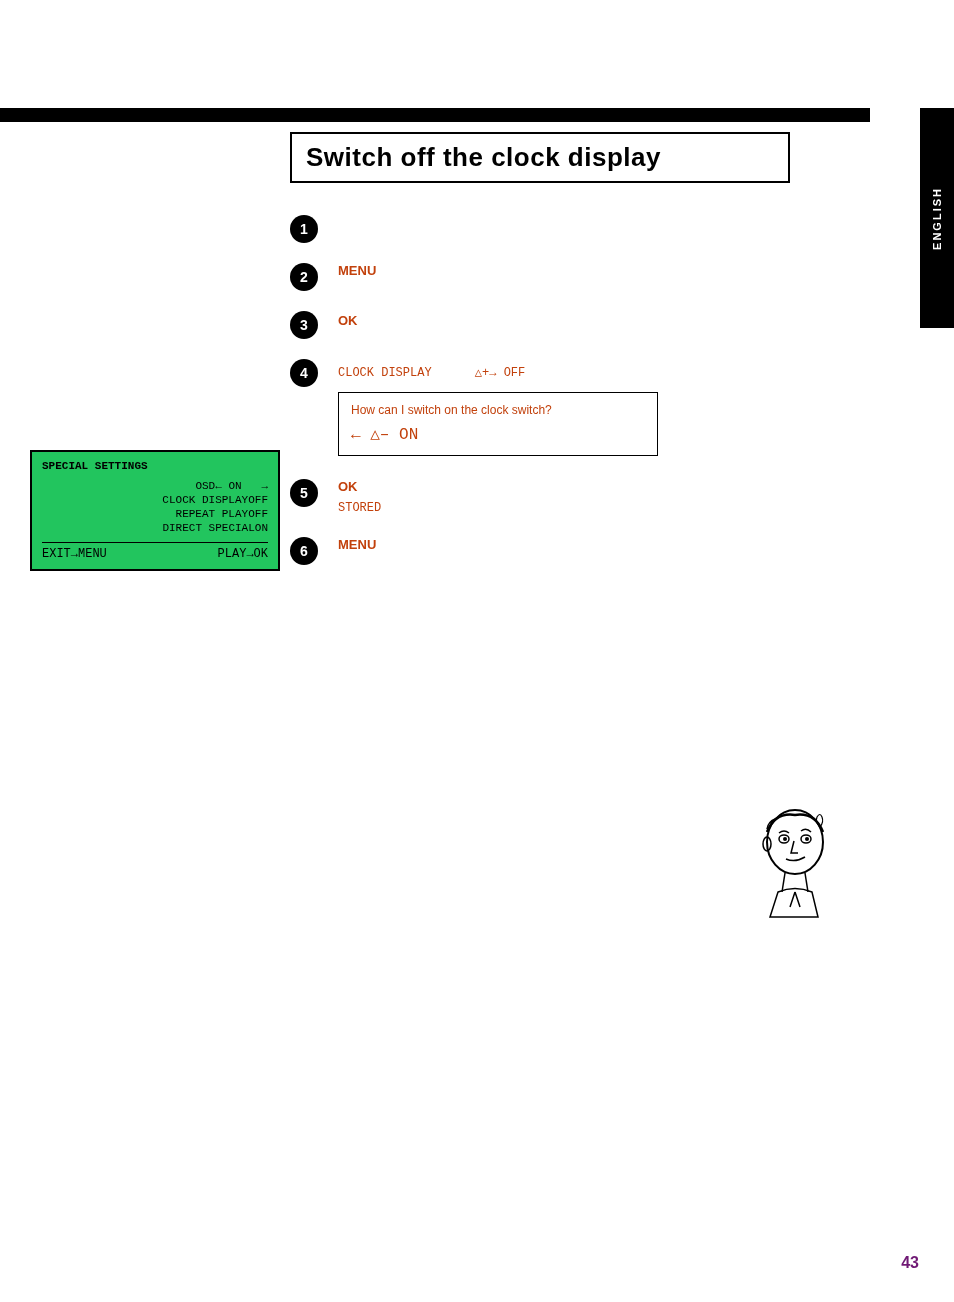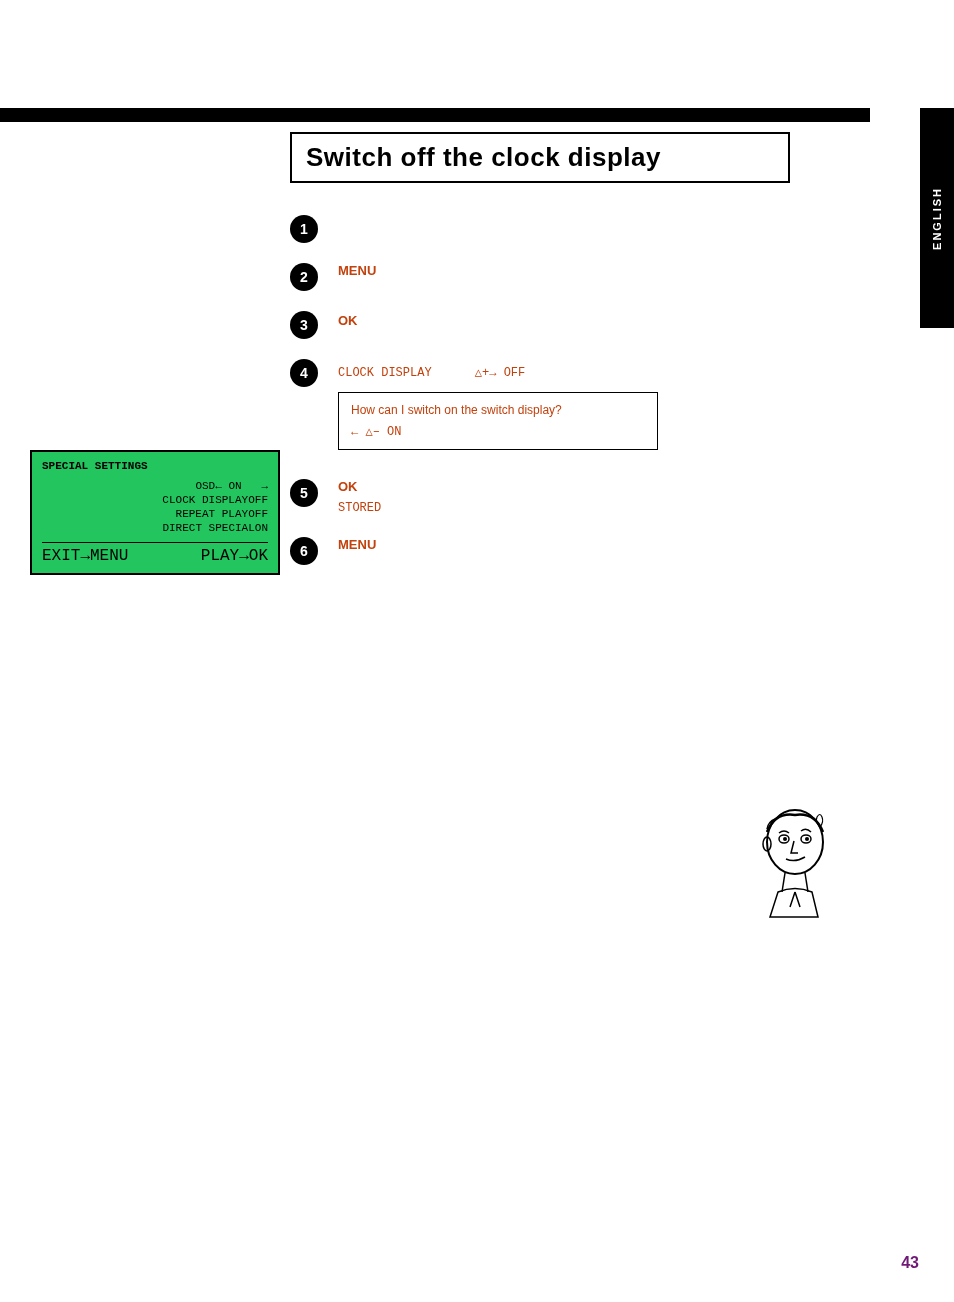--- a/index.html
+++ b/index.html
@@ -127,21 +127,21 @@
       display: flex;
       justify-content: flex-end;
       margin-bottom: 2px;
     }
     .menu-screen-footer {
       border-top: 1px solid #000;
       margin-top: 8px;
       padding-top: 4px;
       display: flex;
       justify-content: space-between;
-      font-size: 16px;
+      font-size: 12px;
     }
 
     
     .clock-section {
       margin-top: 5px;
     }
 
     
     .tip-box {
       border: 1px solid #000;
@@ -211,22 +211,22 @@
     </div>
   </div>
 
   <div class="step" style="margin-bottom:10px;">
     <div class="step-number">4</div>
     <div class="step-content">
       <div class="clock-section">
         <span class="mono">CLOCK DISPLAY &nbsp;&nbsp;&nbsp;&nbsp; △+→ OFF</span>
       </div>
       <div class="tip-box">
-        <div style="font-weight:normal; font-size:12px;">How can I switch on the switch display?</div>
-        <div style="font-family:'Courier New',monospace; font-size:12px; margin-top:4px;">← △– ON</div>
+        <div style="font-weight:normal; font-size:12px;">How can I switch on the clock switch?</div>
+        <div style="font-family:'Courier New',monospace; font-size:16px; margin-top:4px;">← △– ON</div>
       </div>
     </div>
 
     <div class="person-illustration" style="position:relative; flex-shrink:0; margin-left:10px; margin-top:-10px;">
       <svg class="face-svg" viewBox="0 0 100 120">
 
         <ellipse cx="55" cy="35" rx="28" ry="32" fill="none" stroke="#000" stroke-width="2"></ellipse>
 
         <path d="M27 25 Q35 5 55 8 Q75 5 83 25" fill="none" stroke="#000" stroke-width="2.5"></path>
 

